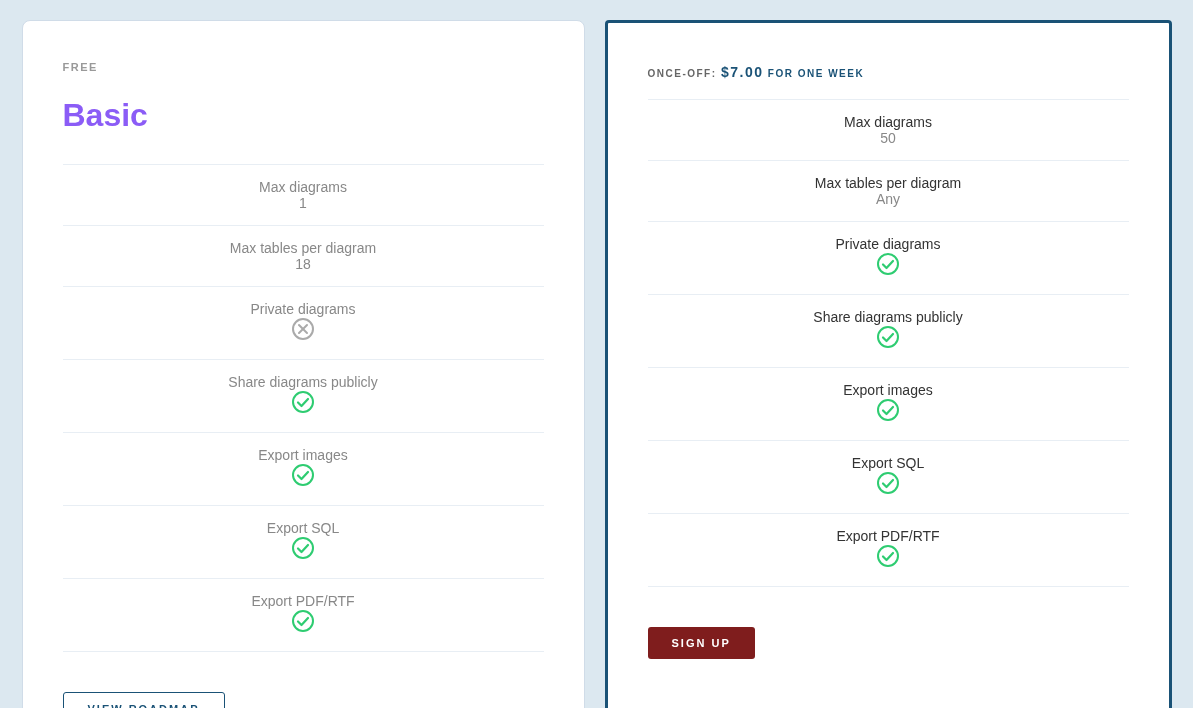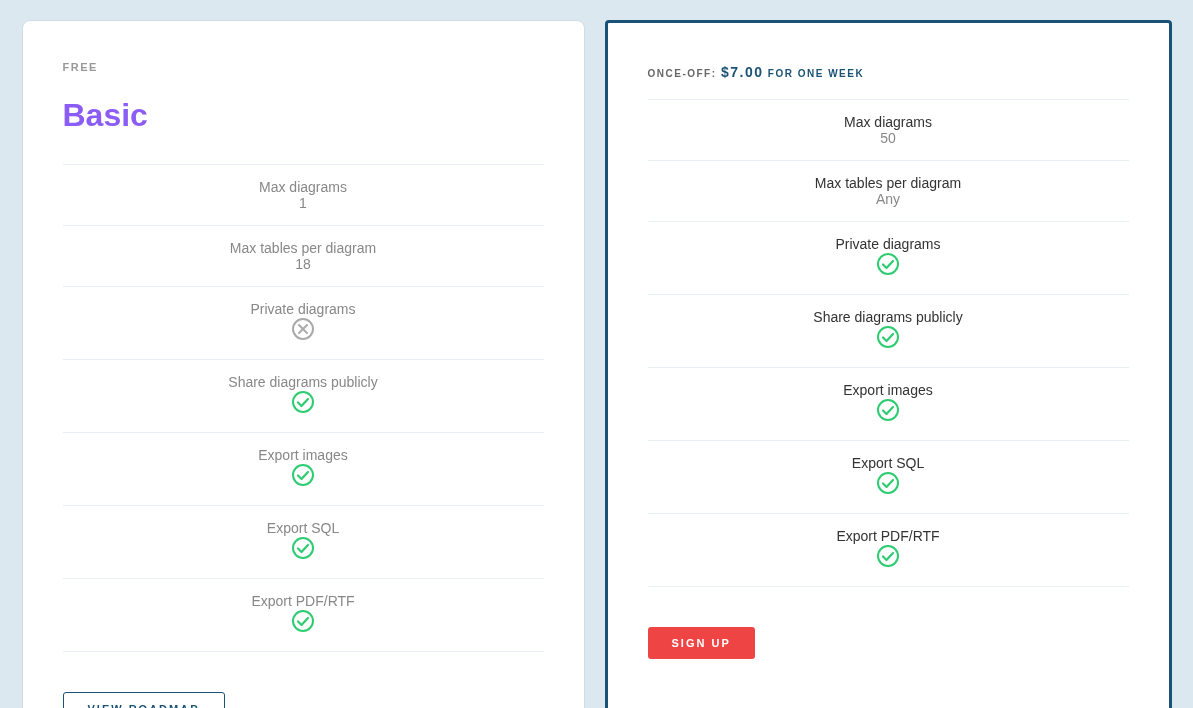--- a/index.html
+++ b/index.html
@@ -113,21 +113,21 @@
       text-transform: uppercase;
       cursor: pointer;
       border-radius: 3px;
     }
     .btn-outline {
       background: #fff;
       border: 1.5px solid #1a5276;
       color: #1a5276;
     }
     .btn-filled {
-      background: #ef4444;
+      background: #7f1d1d;
       border: none;
       color: #fff;
     }
     .pro-header {
       margin-bottom: 18px;
     }
   </style>
 </head>
 <body>
 

